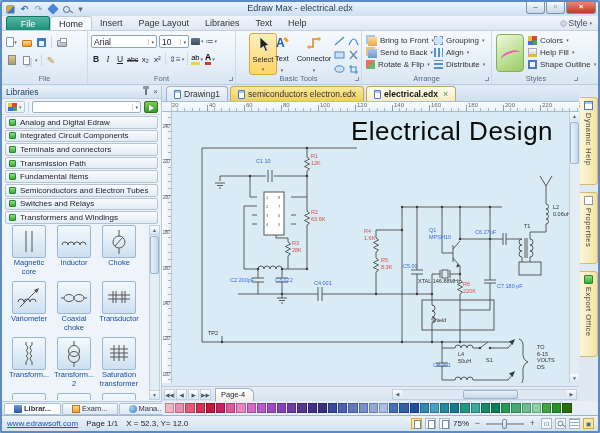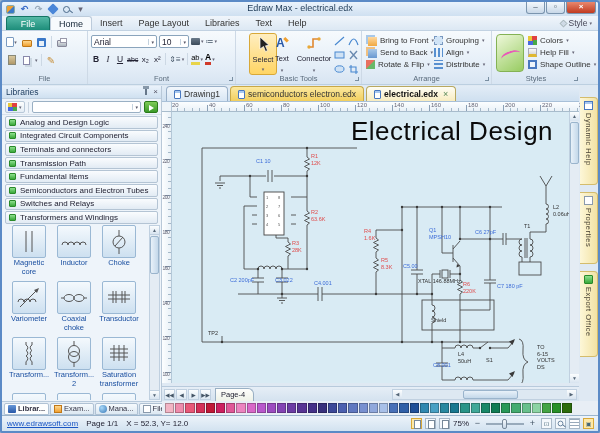--- a/index.html
+++ b/index.html
@@ -136,21 +136,21 @@
 .st2{background:linear-gradient(#8ee08e,#3aa83a);border:1px solid #2a8a2a;border-radius:1px;}
 
 .pagebar{position:absolute;left:160px;top:384px;width:417px;height:15px;background:linear-gradient(#e6eef6,#d4e2ef);border-top:1px solid #b8cadc;display:flex;align-items:center;padding:0 2px;font-size:7px;}
 .pnav{width:11px;height:11px;text-align:center;line-height:11px;font-size:5.5px;color:#456;background:linear-gradient(#fbfdfe,#dce8f2);border:1px solid #c0d0e0;margin-right:1px;}
 .ptab{height:13px;margin-left:3px;padding:0 8px 0 5px;background:linear-gradient(#fefefc,#eef2e8);border:1px solid #9ab0c4;border-bottom:none;border-radius:0 6px 0 0;font-size:7.5px;line-height:12px;color:#223;}
 .hscroll{position:absolute;right:2px;top:2px;width:185px;height:11px;background:#dde8f2;border:1px solid #c0d0e0;}
 .hs-ar{position:absolute;top:0;width:9px;height:9px;font-size:5px;color:#567;text-align:center;line-height:9px;background:linear-gradient(#fbfdfe,#d8e4f0);}
 .hs-th{position:absolute;left:70px;top:0;width:55px;height:9px;background:linear-gradient(#e8f1f9,#c4d8ea);border:1px solid #9ab4cc;border-radius:2px;}
 
 .bottomtabs{position:absolute;left:0;top:399px;width:160px;height:14px;background:linear-gradient(#e6eef6,#cfdeed);border-top:1px solid #b8cadc;display:flex;align-items:center;padding:0 2px;gap:1px;}
-.btab{display:inline-flex;align-items:center;gap:2px;height:12px;padding:0 3px;font-size:7.5px;color:#334;border:1px solid #b0c2d4;border-radius:2px 2px 0 0;background:linear-gradient(#f6fafd,#dce8f2);white-space:nowrap;}
+.btab{display:inline-flex;align-items:center;gap:2px;height:12px;padding:0 9px;font-size:7.5px;color:#334;border:1px solid #b0c2d4;border-radius:2px 2px 0 0;background:linear-gradient(#f6fafd,#dce8f2);white-space:nowrap;}
 .btab.active{background:#fdfefe;font-weight:bold;}
 .btic{width:8px;height:8px;flex:0 0 8px;}
 .bt0{background:linear-gradient(#6898d8,#2858a8);border-radius:1px;}
 .bt1{background:linear-gradient(#ffd890,#f0a030);border:1px solid #c07818;}
 .bt2{background:radial-gradient(circle at 35% 35%,#a8d8f8,#3878b8);border-radius:50%;}
 .bt3{background:#fff;border:1px solid #8a9aac;}
 .palette{position:absolute;left:160px;top:399px;width:440px;height:14px;background:#e8eef5;display:flex;align-items:center;padding-left:3px;gap:1px;}
 .sw{width:9.2px;height:10px;flex:0 0 9.2px;border:1px solid rgba(0,0,0,0.25);}
 
 .statusbar{position:absolute;left:0;top:413px;width:100%;height:16px;background:linear-gradient(#ecf3fa,#d2e2f0);border-top:1px solid #9ab4cc;font-size:8px;color:#223;}
@@ -430,21 +430,21 @@
         </span>
       <span class="psep"></span>
       <span class="pcombo">
           <span class="cdd">▾</span>
         </span>
       <span class="pgo"></span>
     </div>
     <div class="liblist" id="lib-list">
         <div class="libitem">
           <span class="libic"></span>
-          <span class="libtxt">Analog and Design Logic</span>
+          <span class="libtxt">Analog and Digital Edraw</span>
         </div>
         <div class="libitem">
           <span class="libic"></span>
           <span class="libtxt">Integrated Circuit Components</span>
         </div>
         <div class="libitem">
           <span class="libic"></span>
           <span class="libtxt">Terminals and connectors</span>
         </div>
         <div class="libitem">

